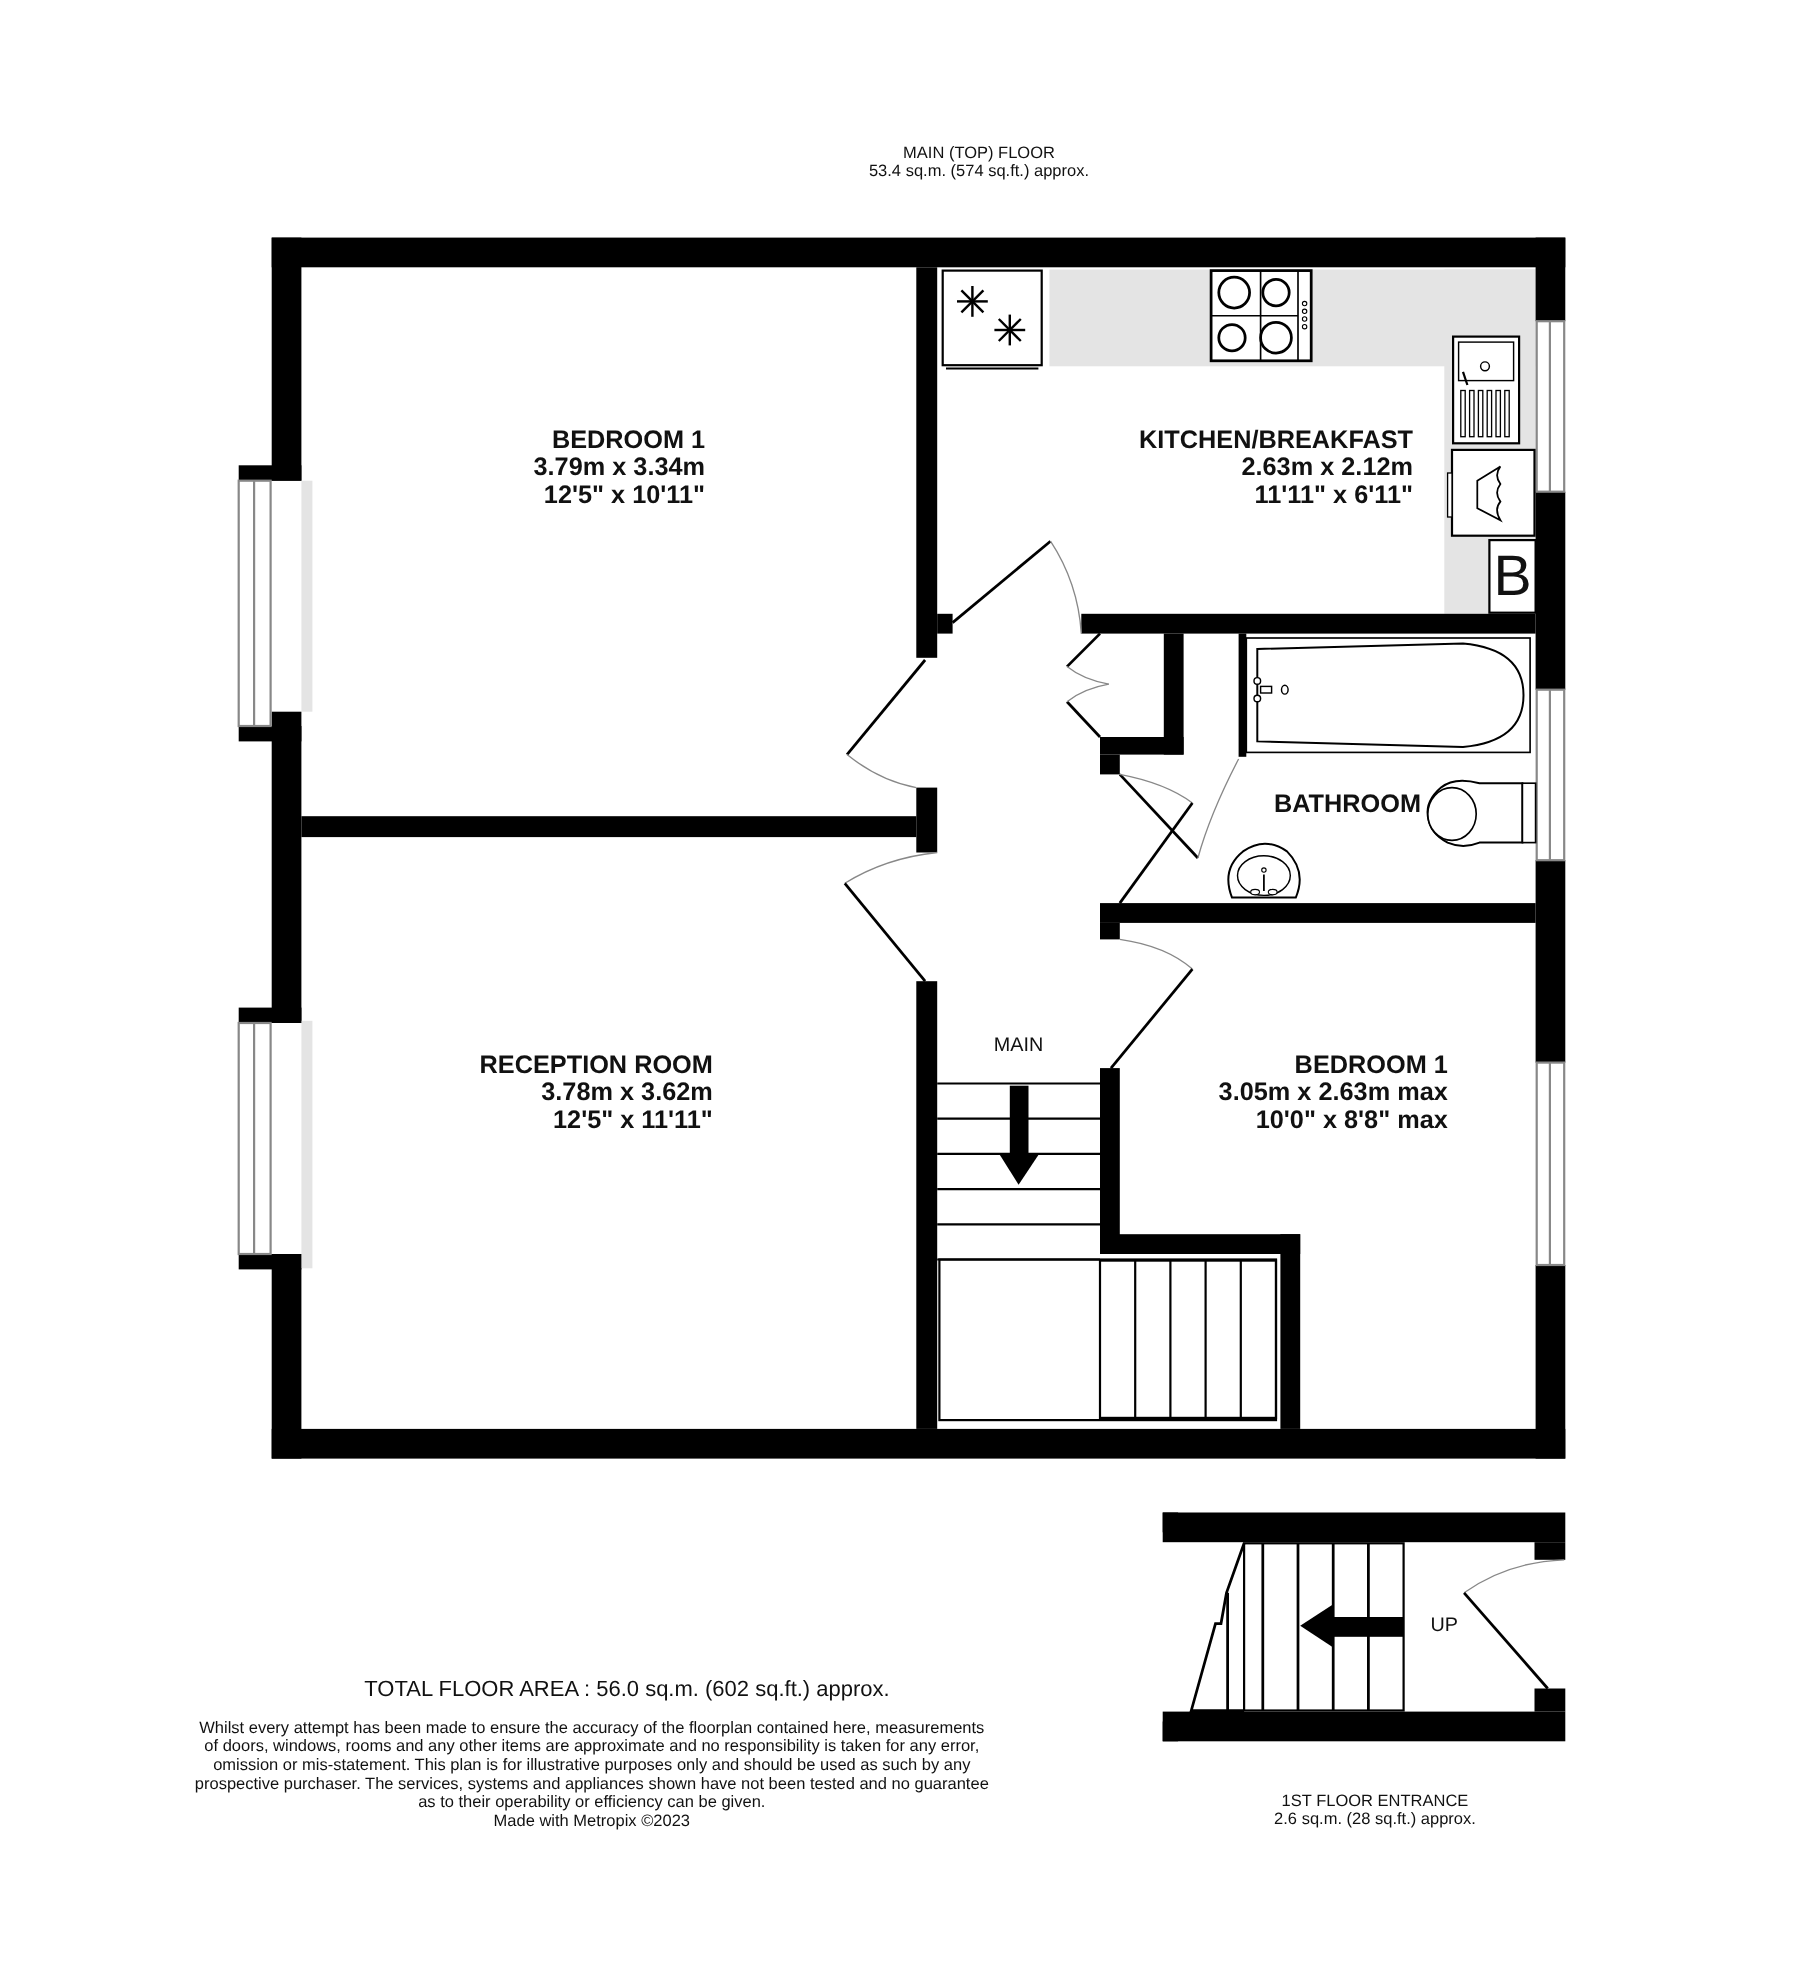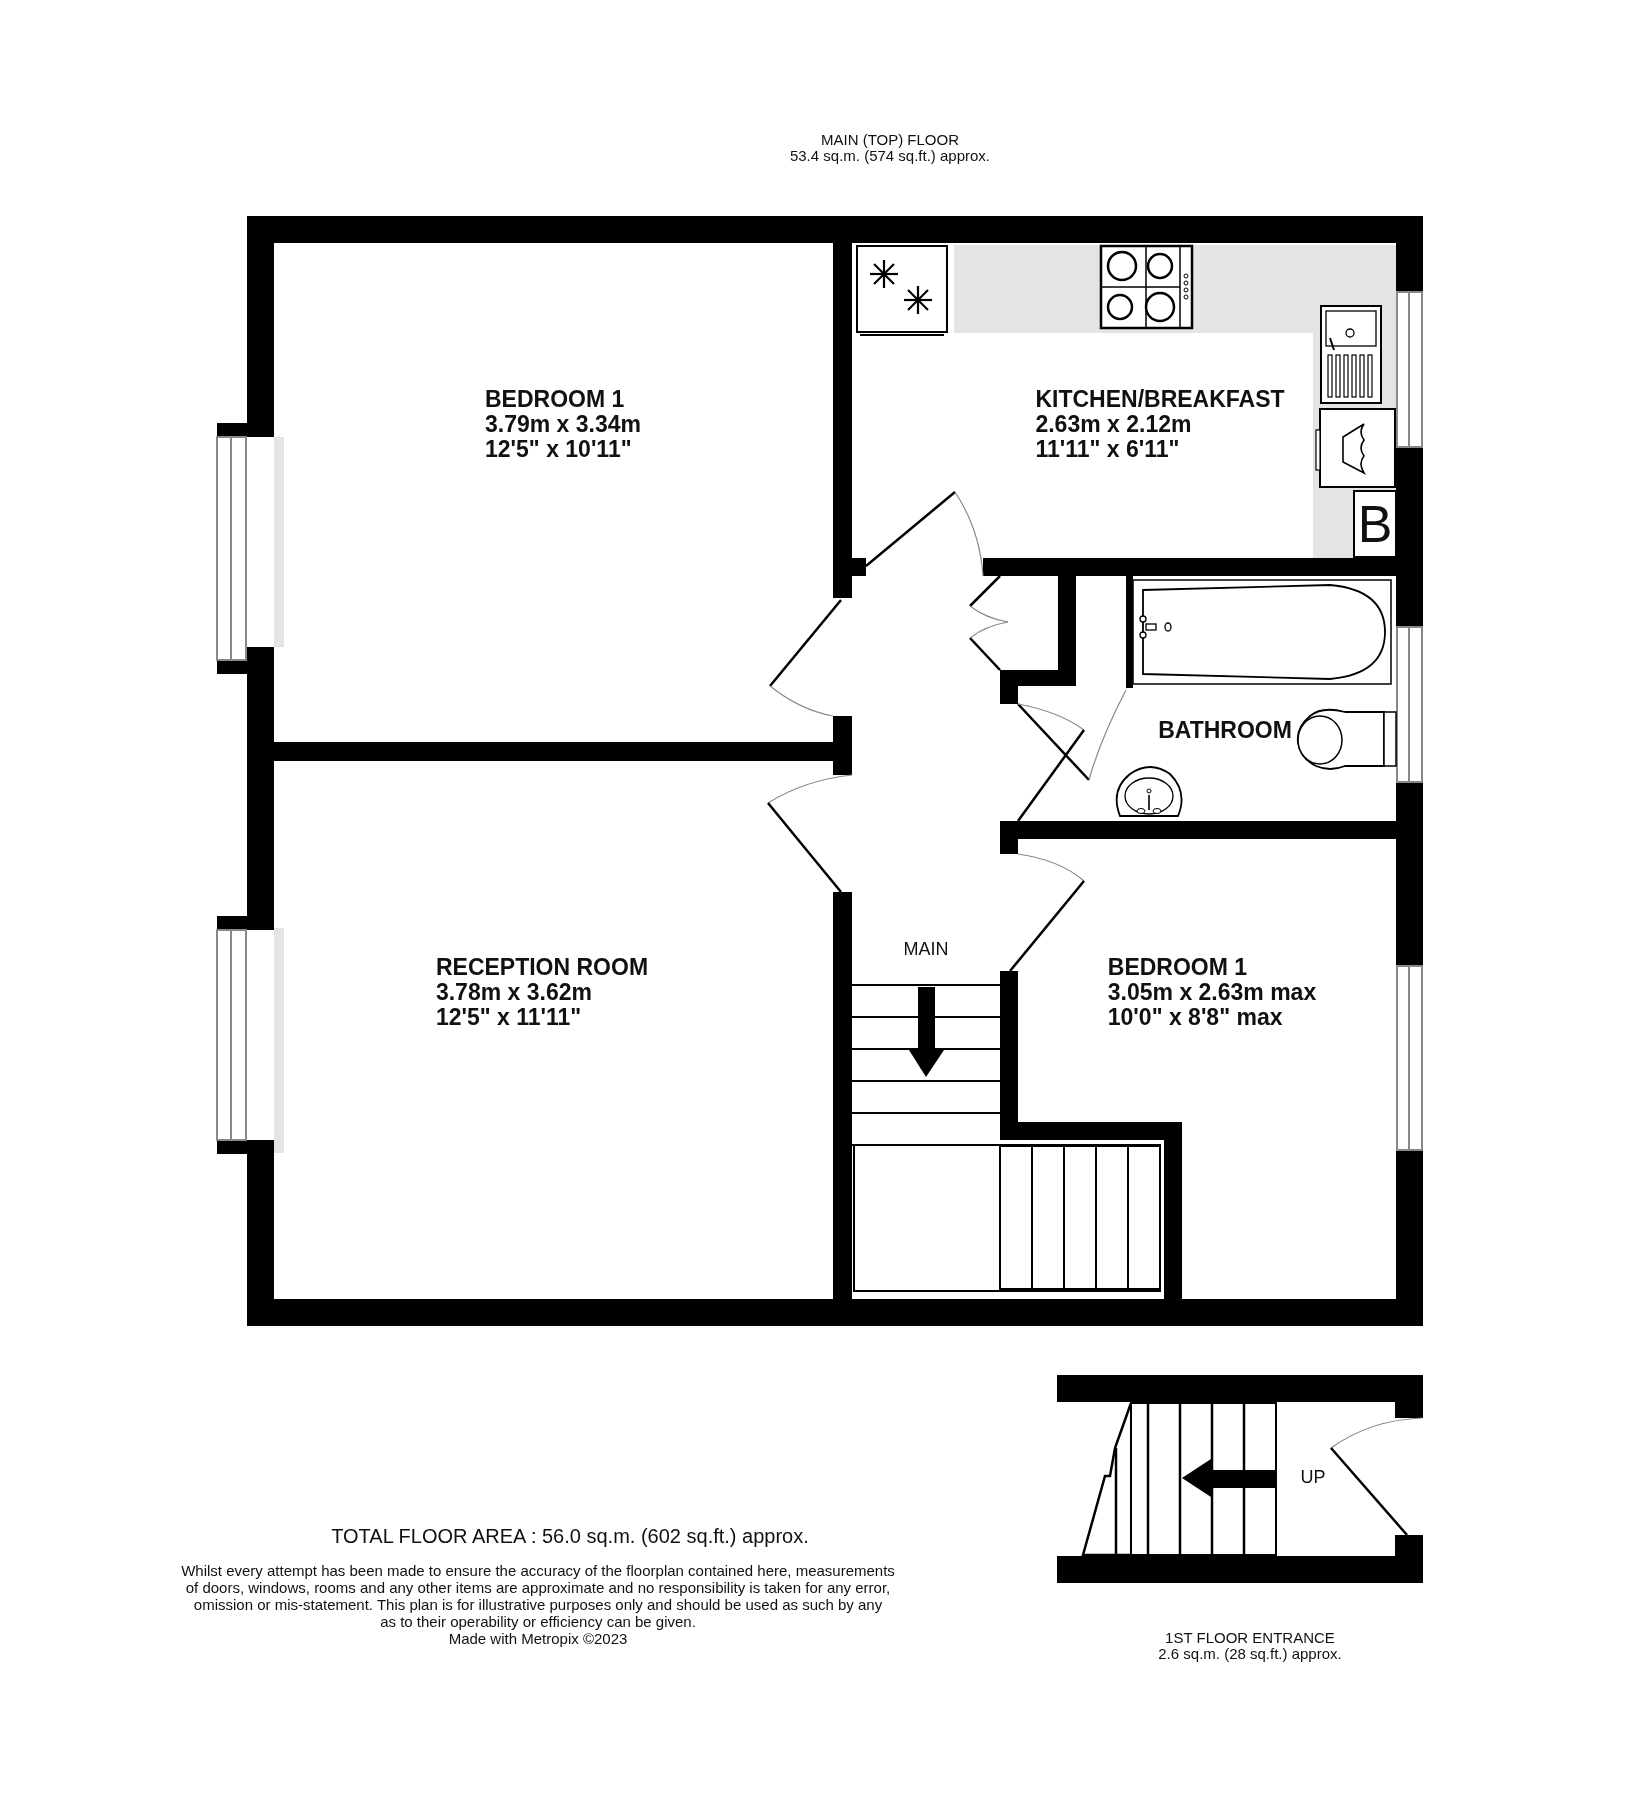--- a/index.html
+++ b/index.html
@@ -1,19 +1,19 @@
 <!DOCTYPE html>
 <html><head>
 <meta charset="utf-8">
 <style>
   html,body{margin:0;padding:0;background:#ffffff;}
   body{width:1639px;height:1800px;position:relative;overflow:hidden;font-family:"Liberation Sans",sans-serif;color:#111;}
   .abs{position:absolute;}
   .floor-label{position:absolute;text-align:center;font-size:15px;line-height:16px;color:#111;}
-  .room-label{position:absolute;text-align:left;font-weight:bold;font-size:23px;line-height:25px;color:#111;transform:translateX(-50%);white-space:nowrap;font-family:"Liberation Sans",sans-serif;}
+  .room-label{position:absolute;text-align:right;font-weight:bold;font-size:23px;line-height:25px;color:#111;transform:translateX(-50%);white-space:nowrap;font-family:"Liberation Sans",sans-serif;}
   .room-label span{display:block;}
   .small-label{position:absolute;font-size:18px;color:#111;transform:translateX(-50%);white-space:nowrap;}
   .footer-total{position:absolute;left:570px;top:1525px;transform:translateX(-50%);font-size:20px;white-space:nowrap;}
   .footer-disclaimer{position:absolute;left:538px;top:1562px;transform:translateX(-50%);width:860px;text-align:center;font-size:15px;line-height:17px;}
   .footer-disclaimer span{display:block;}
   svg{position:absolute;left:0;top:0;}
 </style>
 </head>
 <body>
 
@@ -279,15 +279,16 @@
 <div class="floor-label" style="left:1100px;top:1630px;width:300px;">
   <div>1ST FLOOR ENTRANCE</div>
   <div>2.6 sq.m. (28 sq.ft.) approx.</div>
 </div>
 
 <div class="footer-total">TOTAL FLOOR AREA : 56.0 sq.m. (602 sq.ft.) approx.</div>
 <div class="footer-disclaimer">
   <span>Whilst every attempt has been made to ensure the accuracy of the floorplan contained here, measurements</span>
   <span>of doors, windows, rooms and any other items are approximate and no responsibility is taken for any error,</span>
   <span>omission or mis-statement. This plan is for illustrative purposes only and should be used as such by any</span>
+  <span>prospective purchaser. The services, systems and appliances shown have not been tested and no guarantee</span>
   <span>as to their operability or efficiency can be given.</span>
   <span>Made with Metropix ©2023</span>
 </div>
 
 </body></html>

